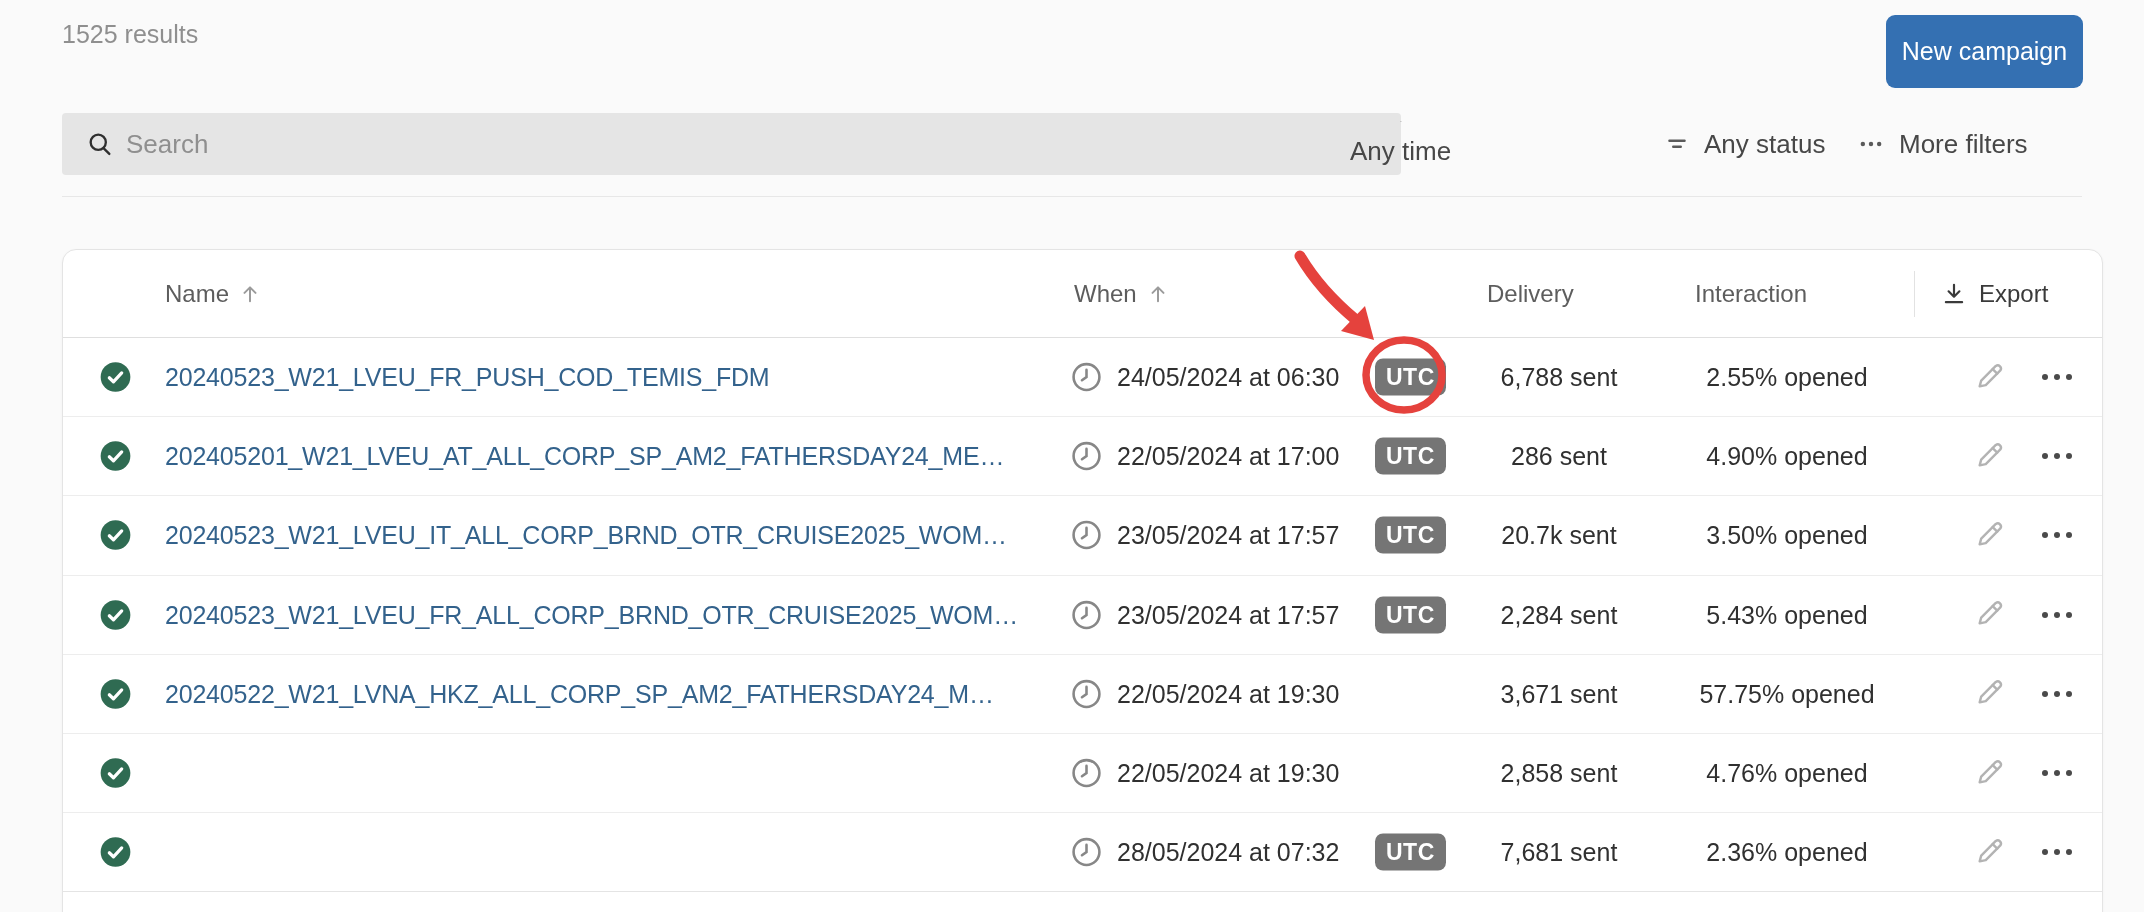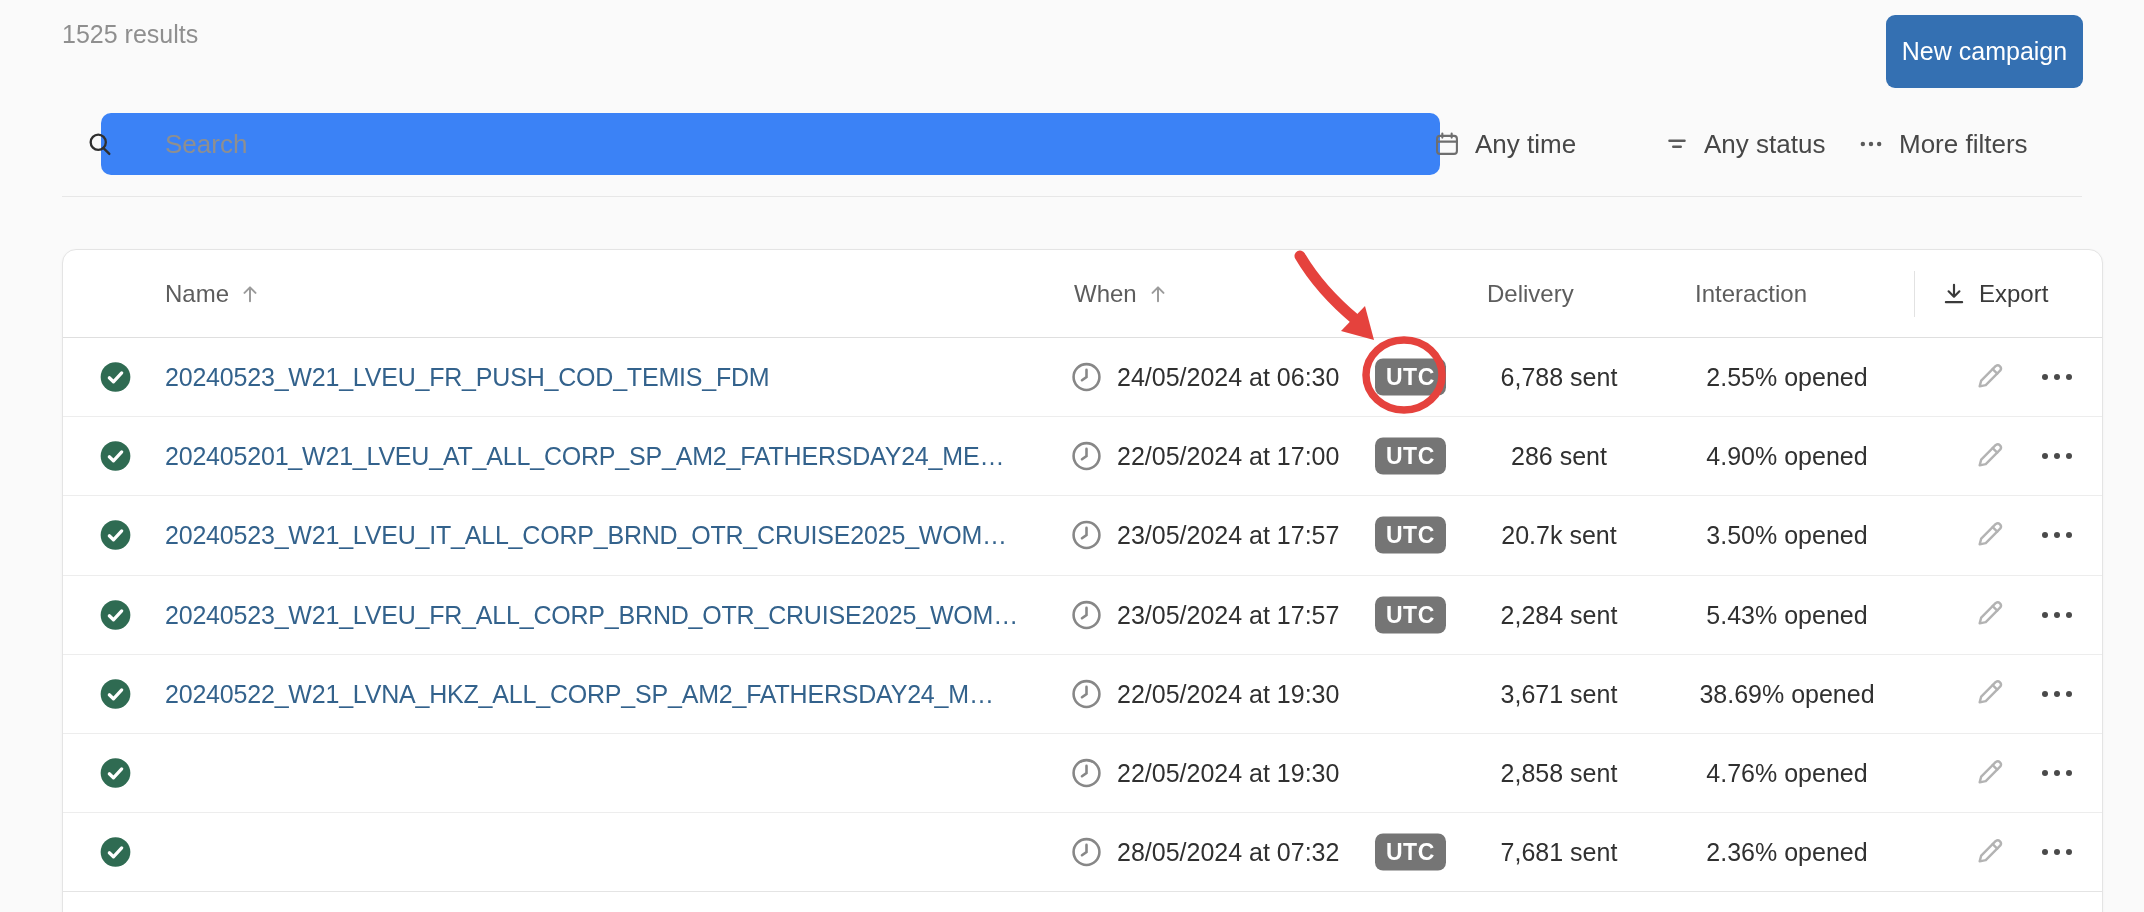--- a/index.html
+++ b/index.html
@@ -17,28 +17,28 @@
   .page-title { font-size: 58px; font-weight: 400; color: #1d1d1d; letter-spacing: -1px; }
   .results-count { font-size: 25px; color: #8f8f8f; text-align: center; }
   .new-campaign-btn {
     position: absolute; left: 1886px; top: 15px; width: 197px; height: 73px;
     background: var(--accent); color: #fff; font-size: 25px; font-family: inherit;
     border: none; border-radius: 9px; cursor: pointer;
   }
   
   .search-wrap { position: absolute; left: 62px; top: 113px; width: 1339px; height: 62px; }
   .search-input {
-    width: 100%; height: 100%; background: #3b82f6; border: none; border-radius: 10px;
-    font-family: inherit; font-size: 26px; color: #2e2e2e; padding: 0 20px 0 64px; outline: none; margin-left: 39px;
+    width: 100%; height: 100%; background: #e5e5e5; border: none; border-radius: 4px;
+    font-family: inherit; font-size: 26px; color: #2e2e2e; padding: 0 20px 0 64px; outline: none;
   }
   .search-input::placeholder { color: #8f8f8f; }
   .search-icon { position: absolute; left: 24px; top: 17px; width: 28px; height: 28px; }
   .filter-item { position: absolute; top: 121px; height: 46px; display: flex; align-items: center; gap: 14px;
     font-size: 26px; color: #474747; cursor: pointer; background: none; border: none; font-family: inherit; }
-  .filter-time   { left: 1433px; }
+  .filter-time   { left: 1350px; flex-direction: column; }
   .filter-status { left: 1664px; }
   .filter-more   { left: 1857px; }
   .toolbar-divider { position: absolute; left: 62px; top: 196px; width: 2020px; height: 1px; background: #e7e7e7; }
   
   .card {
     position: absolute; left: 62px; top: 249px; width: 2041px; height: 690px;
     background: #fff; border: 1px solid #e4e4e4; border-radius: 14px;
     box-shadow: 0 1px 3px rgba(0,0,0,.04);
   }
   .card-header { position: relative; height: 88px; border-bottom: 1px solid #dfdfdf; }
@@ -252,21 +252,21 @@
       <path d="M7.2 12.6 L10.4 15.7 L16.8 8.8" fill="none" stroke="#fff" stroke-width="2.5" stroke-linecap="round" stroke-linejoin="round"></path>
     </svg>
     <a class="vcenter campaign-link">20240522_W21_LVNA_HKZ_ALL_CORP_SP_AM2_FATHERSDAY24_M…</a>
     <svg class="vcenter clock-icon" viewBox="0 0 24 24" fill="none" stroke="#878787" stroke-width="2" stroke-linecap="round">
       <circle cx="12" cy="12" r="10"></circle>
       <path d="M12 6.5 V12 L8.5 14.5"></path>
     </svg>
     <span class="vcenter when-text">22/05/2024 at 19:30</span>
 
     <span class="vcenter delivery-text">3,671 sent</span>
-    <span class="vcenter interaction-text">38.69% opened</span>
+    <span class="vcenter interaction-text">57.75% opened</span>
     <button class="vcenter edit-btn">
       <svg width="34" height="34" viewBox="0 0 24 24" fill="none" stroke="#b3b3b3" stroke-width="1.7" stroke-linecap="round" stroke-linejoin="round">
         <path d="M4.7 19.3 L5.8 15.2 L16.1 4.9 A2.3 2.3 0 0 1 19.3 8.1 L9 18.4 L4.7 19.3 Z"></path>
         <path d="M13.9 7.1 L17.1 10.3"></path>
       </svg>
     </button>
     <button class="vcenter menu-btn">
       <i></i>
           <i></i>
           <i></i>

